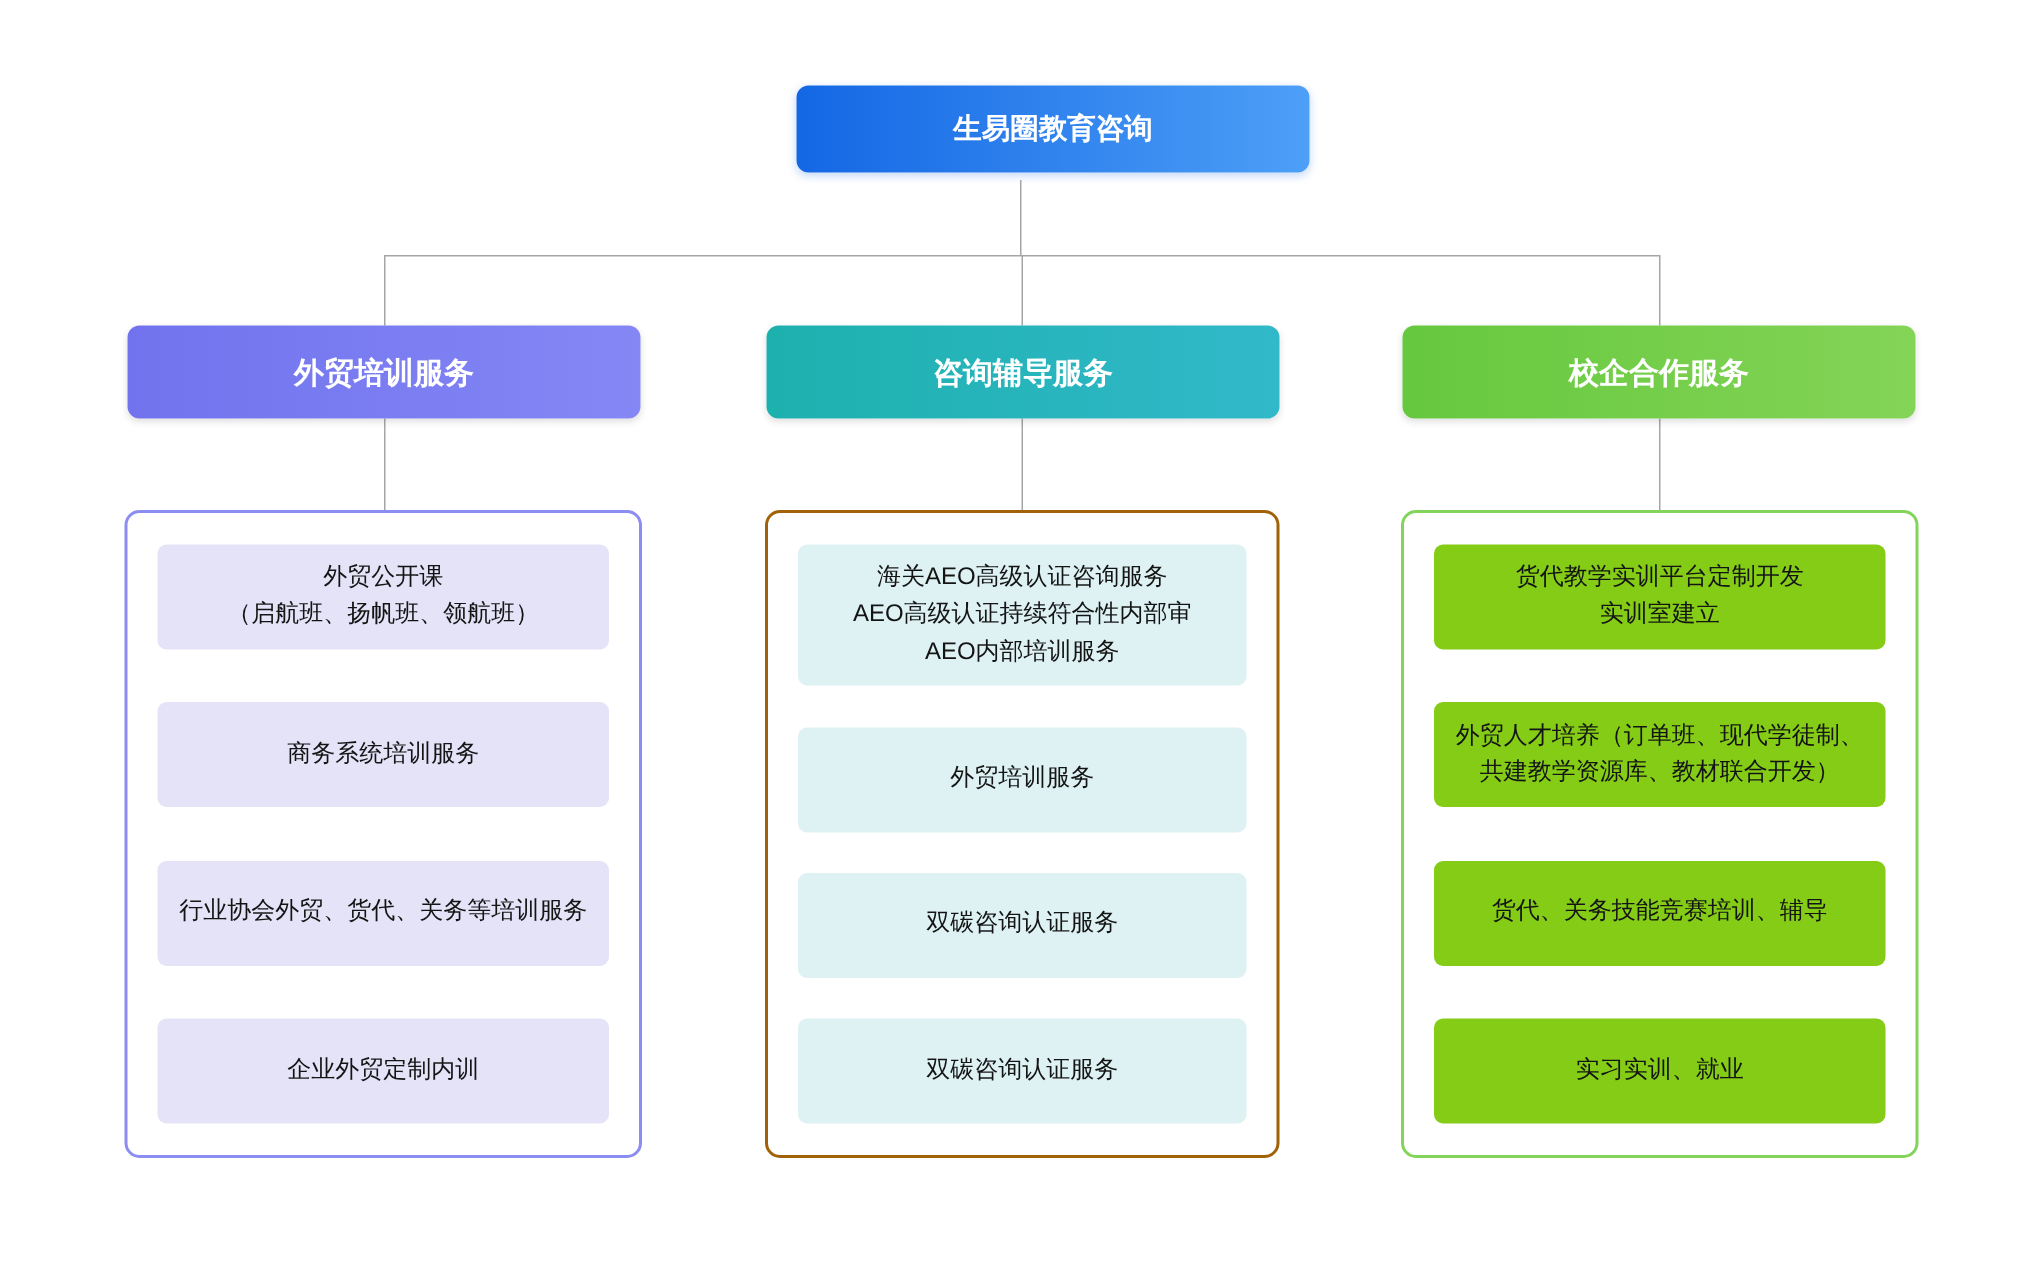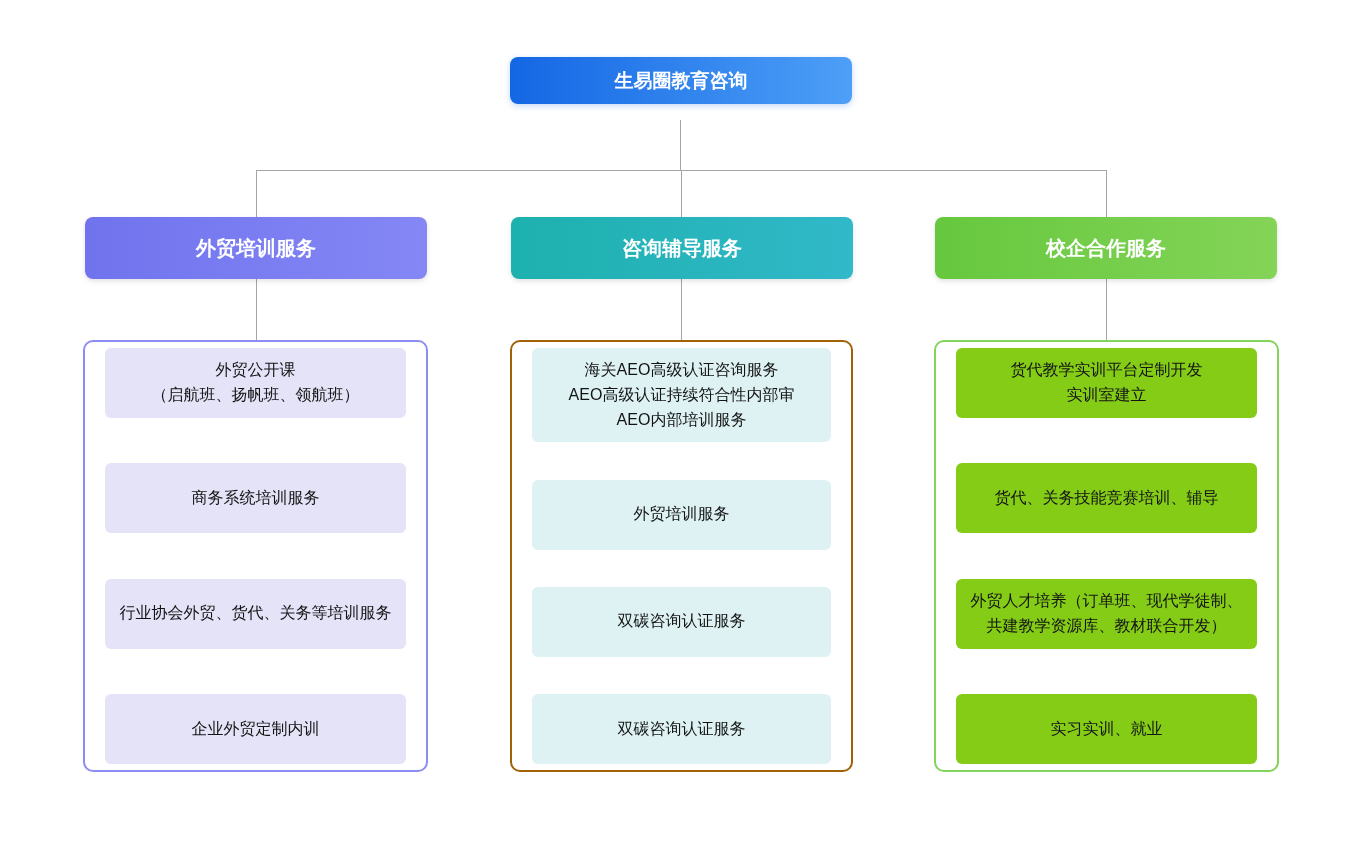--- a/index.html
+++ b/index.html
@@ -8,37 +8,37 @@
     background:#ffffff;
     font-family:"Liberation Sans","DejaVu Sans",sans-serif;
     position:relative;overflow:hidden;
   }
   .canvas{position:absolute;left:0;top:0;width:1360px;height:844px;}
   .node{
     position:absolute;display:flex;align-items:center;justify-content:center;
     text-align:center;box-sizing:border-box;
   }
   .root-node{
-    left:510px;top:57px;width:342px;height:47px;border-radius:8px;
+    left:531px;top:57px;width:342px;height:58px;border-radius:8px;
     background:linear-gradient(90deg,#1467e4,#4d9ff7);
     color:#ffffff;font-size:19px;font-weight:bold;
     box-shadow:0 2px 6px rgba(20,103,228,.25);
   }
   .branch-header{
     width:342px;height:62px;border-radius:8px;
     color:#ffffff;font-size:20px;font-weight:bold;
     box-shadow:0 2px 5px rgba(0,0,0,.12);
   }
   .branch-header.purple{left:85px;top:217px;background:linear-gradient(90deg,#7173ee,#8487f4);}
   .branch-header.teal{left:511px;top:217px;background:linear-gradient(90deg,#1db1ae,#31b8c9);}
   .branch-header.green{left:935px;top:217px;background:linear-gradient(90deg,#66c83e,#84d457);}
   .group{
     position:absolute;top:340px;height:432px;border-radius:10px;background:#ffffff;
     box-sizing:border-box;display:flex;flex-direction:column;
-    justify-content:space-between;padding:6px 20px;
+    justify-content:space-between;padding:21px 20px;
   }
   .group.purple{left:83px;width:345px;border:2px solid #8b8df2;}
   .group.teal{left:510px;width:343px;border:2px solid #a16207;}
   .group.green{left:934px;width:345px;border:2px solid #82d45b;}
   .item{
     border-radius:6px;display:flex;align-items:center;justify-content:center;
     text-align:center;font-size:16px;line-height:1.55;color:#141414;
     padding:10px 14px;box-sizing:border-box;min-height:70px;
     white-space:pre-line;
   }
@@ -82,18 +82,18 @@
 AEO高级认证持续符合性内部审
 AEO内部培训服务</div>
     <div class="item">外贸培训服务</div>
     <div class="item">双碳咨询认证服务</div>
     <div class="item">双碳咨询认证服务</div>
   </div>
 
   <div class="group green">
     <div class="item">货代教学实训平台定制开发
 实训室建立</div>
+    <div class="item">外贸人才培养（订单班、现代学徒制、共建教学资源库、教材联合开发）</div>
     <div class="item">货代、关务技能竞赛培训、辅导</div>
-    <div class="item">外贸人才培养（订单班、现代学徒制、共建教学资源库、教材联合开发）</div>
     <div class="item">实习实训、就业</div>
   </div>
 
 </div>
 
 </body></html>

